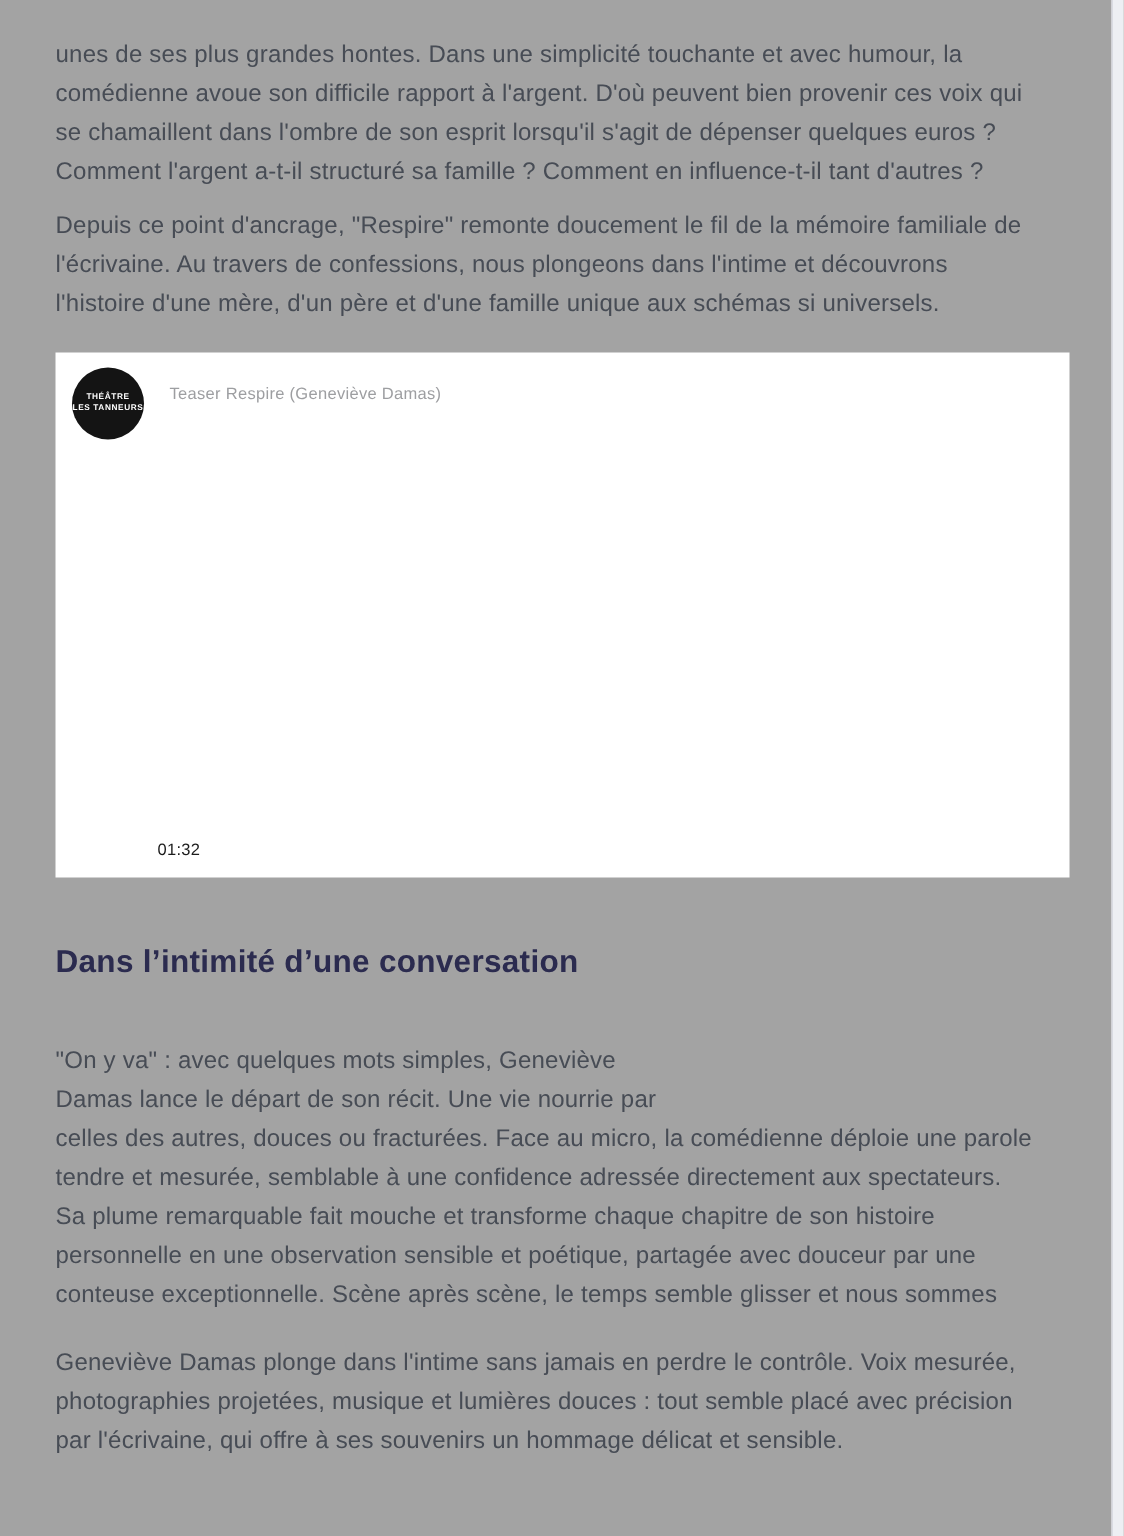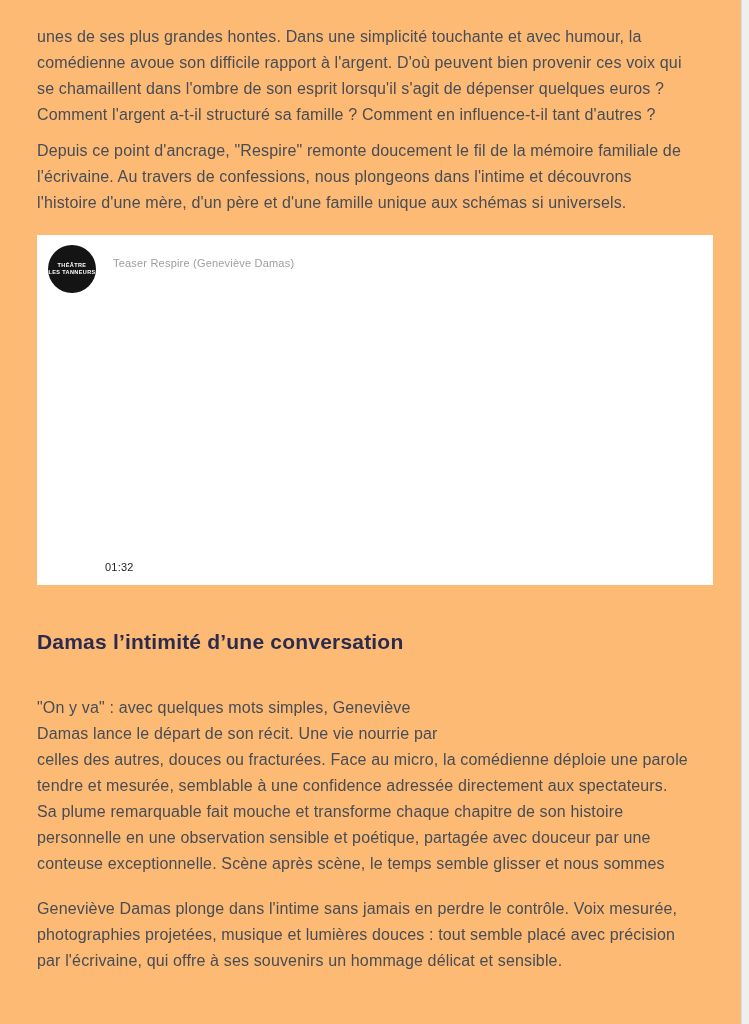--- a/index.html
+++ b/index.html
@@ -1,21 +1,21 @@
 <!DOCTYPE html>
 <html><head>
 <meta charset="utf-8">
 <style>
   * { margin: 0; padding: 0; box-sizing: border-box; }
   html, body { background: #ffffff; }
   .page {
     position: relative;
     width: 749px;
     height: 1024px;
-    background: #fdba74;
+    background: #a3a3a3;
     overflow: hidden;
     font-family: "Liberation Sans", sans-serif;
   }
   .para {
     position: absolute;
     left: 37px;
     width: 690px;
     color: #474c55;
     font-size: 16px;
     line-height: 26px;
@@ -118,21 +118,21 @@
 
   <div class="video-embed">
     <div class="channel-avatar">
       <span class="logo-line">THÉÂTRE</span>
       <span class="logo-line">LES TANNEURS</span>
     </div>
     <a class="video-title">Teaser Respire (Geneviève Damas)</a>
     <div class="video-timestamp">01:32</div>
   </div>
 
-  <h2 class="heading">Damas l’intimité d’une conversation</h2>
+  <h2 class="heading">Dans l’intimité d’une conversation</h2>
 
   <div class="para p3">
       <div class="text-line">"On y va" : avec quelques mots simples, Geneviève</div>
       <div class="text-line">Damas lance le départ de son récit. Une vie nourrie par</div>
       <div class="text-line">celles des autres, douces ou fracturées. Face au micro, la comédienne déploie une parole</div>
       <div class="text-line">tendre et mesurée, semblable à une confidence adressée directement aux spectateurs.</div>
       <div class="text-line">Sa plume remarquable fait mouche et transforme chaque chapitre de son histoire</div>
       <div class="text-line">personnelle en une observation sensible et poétique, partagée avec douceur par une</div>
       <div class="text-line">conteuse exceptionnelle. Scène après scène, le temps semble glisser et nous sommes</div>
     </div>

